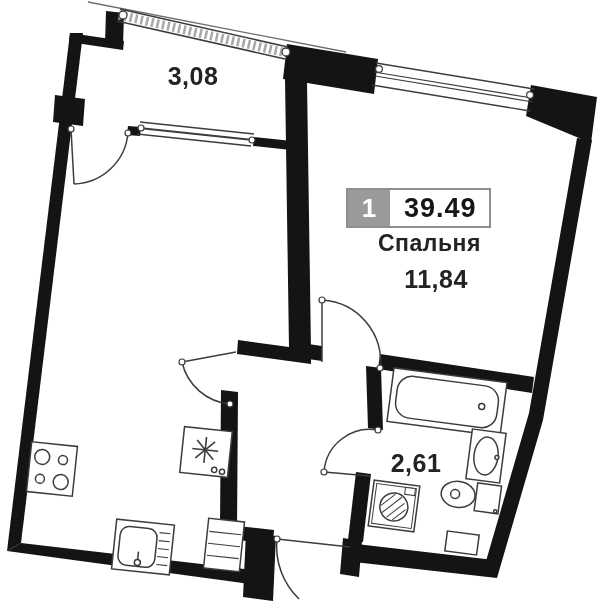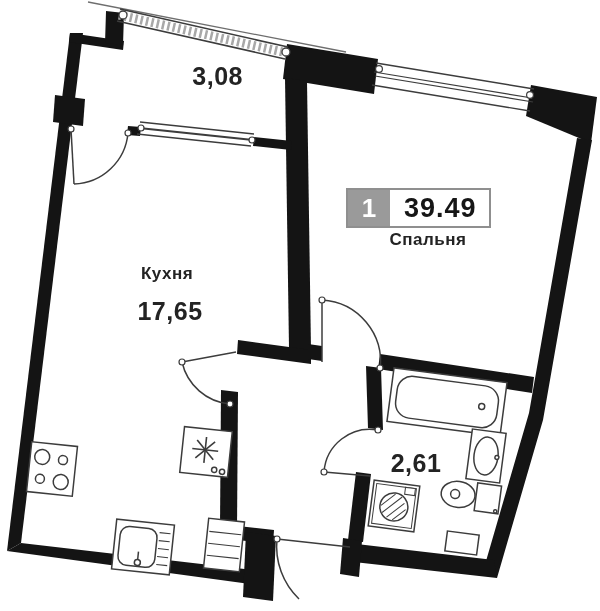--- a/index.html
+++ b/index.html
@@ -2,21 +2,21 @@
 <html><head>
 <meta charset="utf-8">
 <style>
   html,body{margin:0;padding:0;background:#ffffff;}
   #stage{position:relative;width:600px;height:611px;background:#ffffff;overflow:hidden;
          font-family:"Liberation Sans","DejaVu Sans",sans-serif;}
   #plan-svg{position:absolute;left:0;top:0;}
   .lbl{position:absolute;color:#232323;text-align:center;white-space:nowrap;
        font-family:"Liberation Sans","DejaVu Sans",sans-serif;}
   .area-num{font-size:25px;font-weight:600;letter-spacing:0.5px;}
-  .room-name{font-size:17px;font-weight:600;letter-spacing:0.5px;}
+  .room-name{font-size:23px;font-weight:600;letter-spacing:0.5px;}
   #area-badge{position:absolute;left:346px;top:188px;height:36px;display:flex;
               align-items:stretch;border:2px solid #8f8f8f;background:#ffffff;}
   #badge-number{width:42px;background:#9a9a9a;color:#ffffff;display:flex;align-items:center;
                 justify-content:center;font-size:26px;font-weight:700;border-right:2px solid #ffffff;}
   #badge-area{padding:8px 12px;display:flex;align-items:center;justify-content:center;
               color:#161616;font-size:27px;font-weight:700;letter-spacing:1px;}
 </style>
 </head>
 <body>
 
@@ -189,26 +189,25 @@
       <line x1="381" y1="507" x2="394" y2="494"></line>
       <line x1="394" y1="520" x2="406" y2="508"></line>
     </g>
     <rect x="403" y="486" width="10" height="7" stroke-width="1"></rect>
   </g>
   <g transform="rotate(7.5 462 543)" fill="#ffffff" stroke="#3c3c3c" stroke-width="1.5">
     <rect x="446" y="533" width="32" height="20"></rect>
   </g>
 </svg>
 
-  <div class="lbl area-num" style="left:143px;top:62px;width:100px;text-align:right;">3,08</div>
-
-  <div class="lbl room-name" style="left:117px;top:264px;width:100px;">Кухня</div>
-  <div class="lbl area-num" style="left:120px;top:297px;width:100px;">17,65</div>
+  <div class="lbl area-num" style="left:143px;top:62px;width:100px;">3,08</div>
+
 
   <div class="lbl room-name" style="left:378px;top:230px;width:100px;">Спальня</div>
+  <div class="lbl area-num" style="left:386px;top:265px;width:100px;">11,84</div>
 
 
   <div class="lbl area-num" style="left:366px;top:449px;width:100px;">2,61</div>
 
   <div id="area-badge">
     <div id="badge-number">1</div>
     <div id="badge-area">39.49</div>
   </div>
 
 </div>

